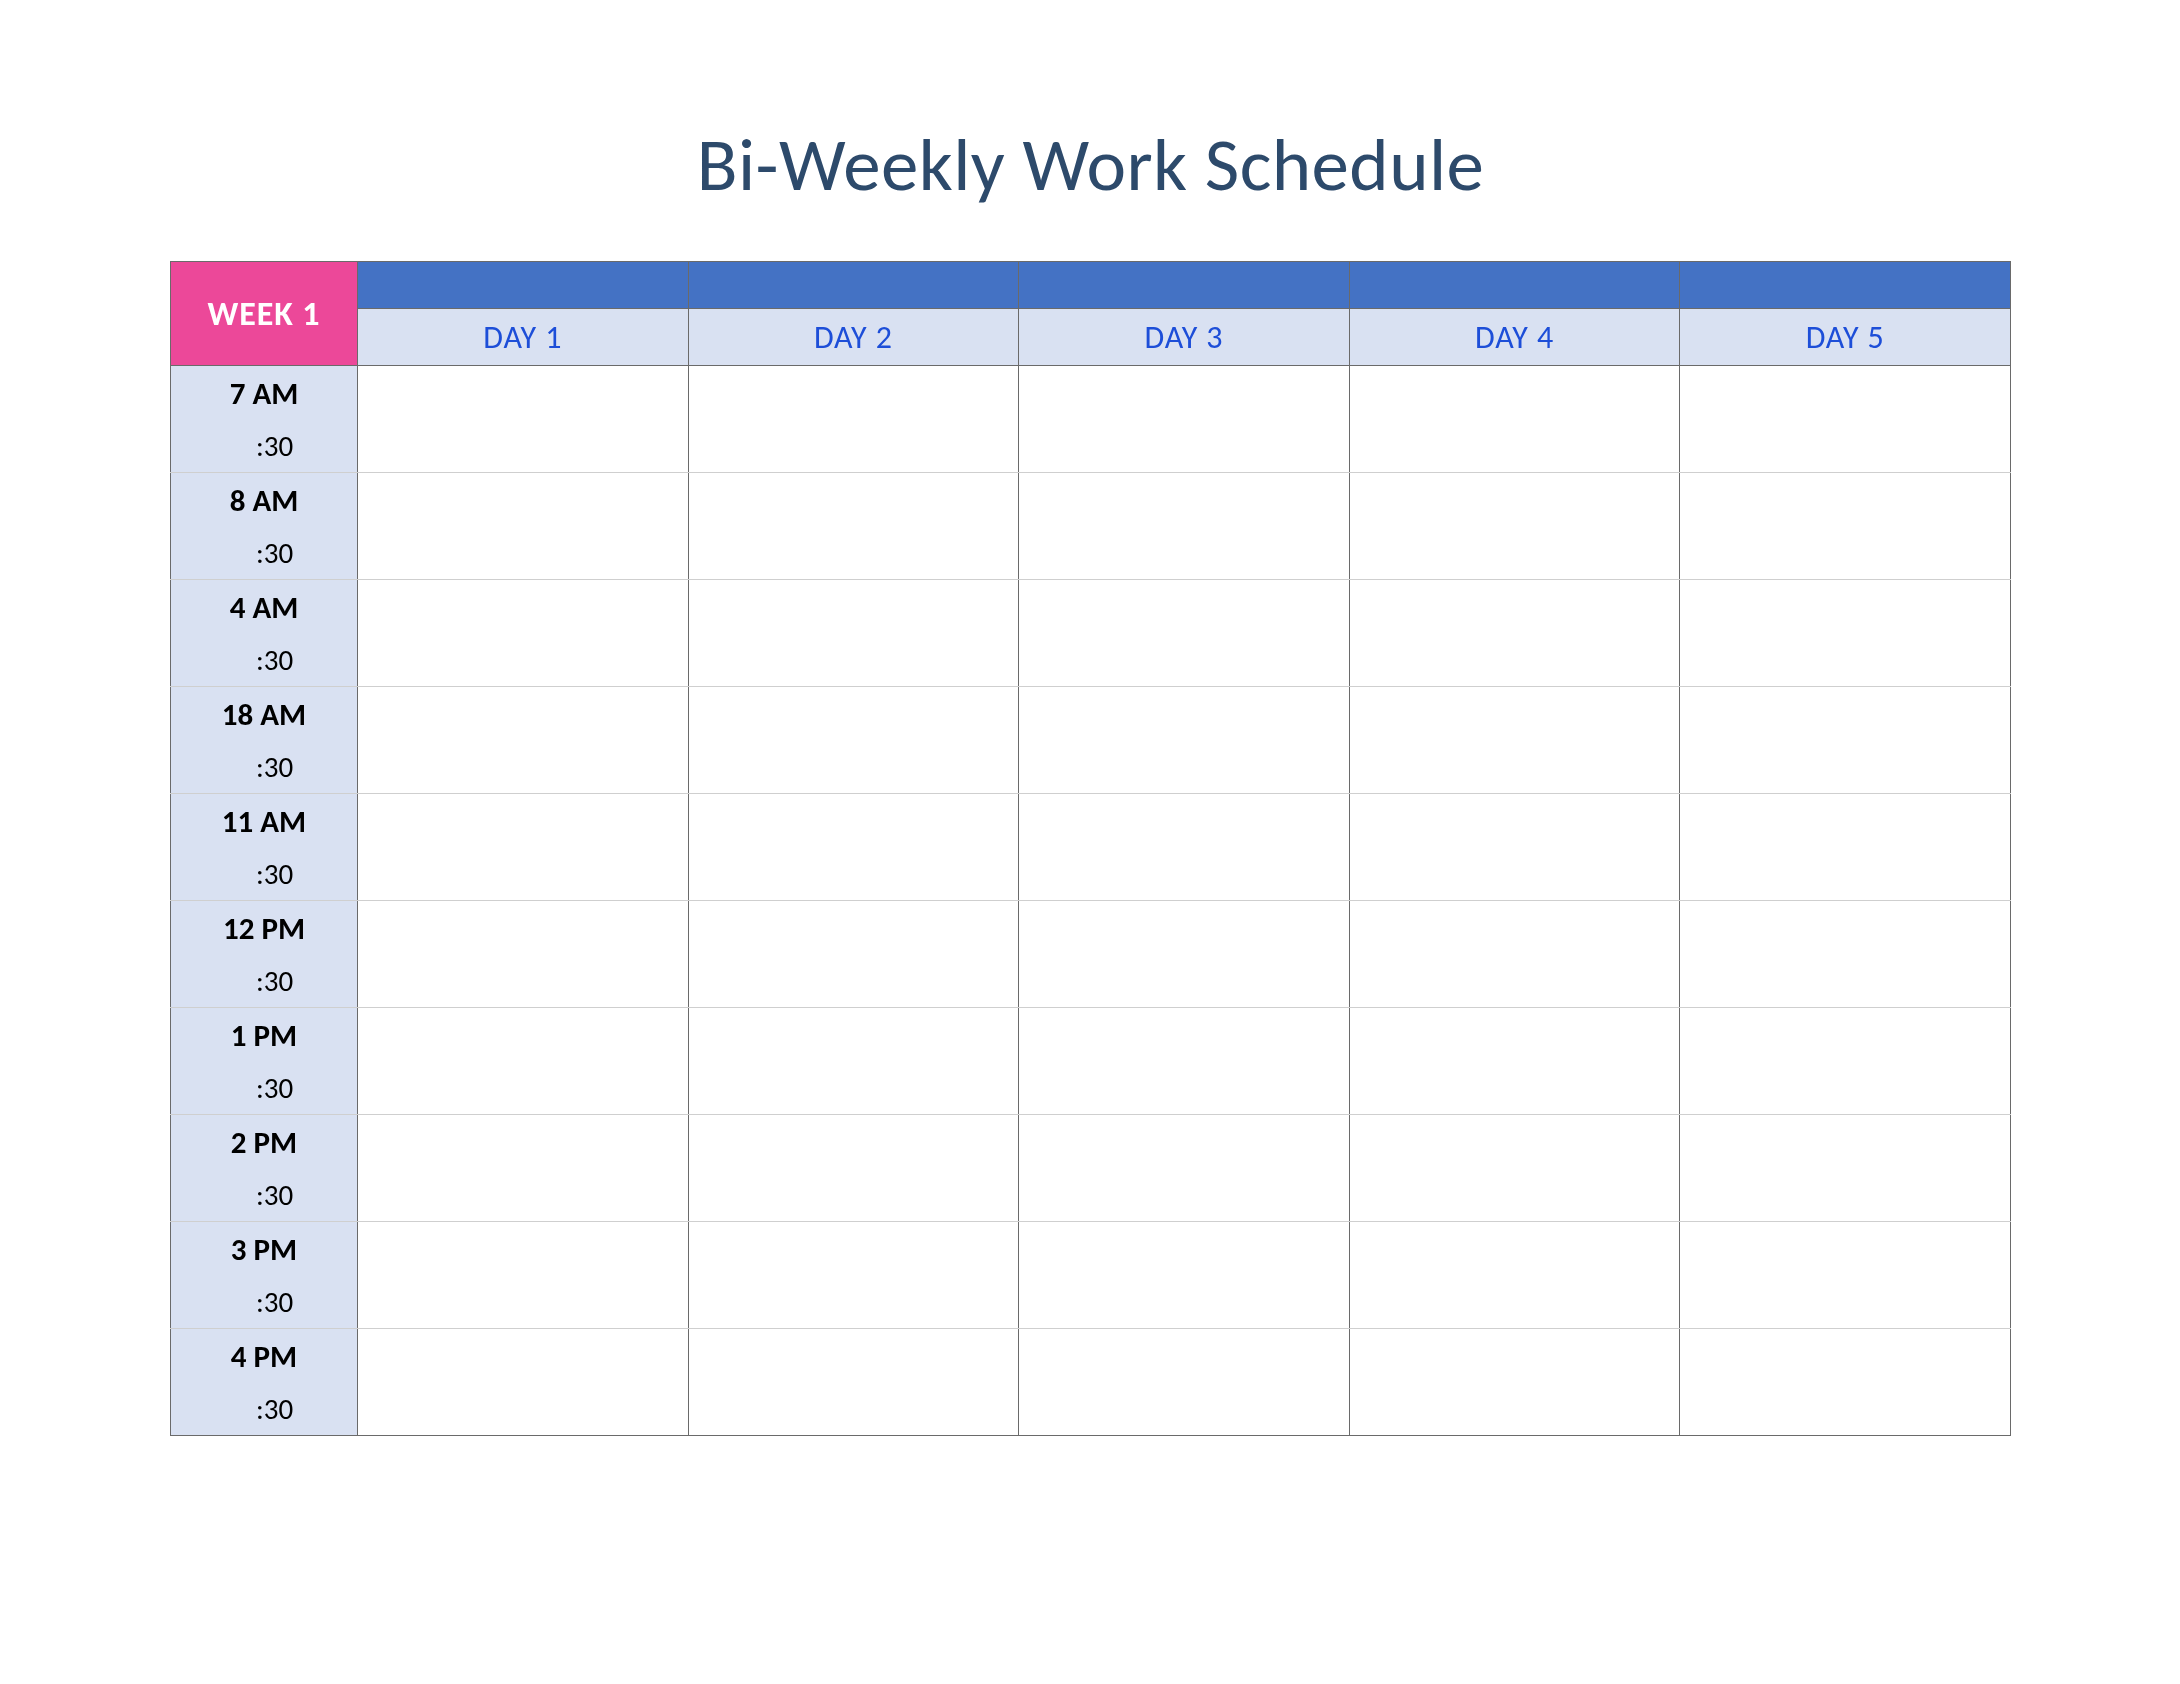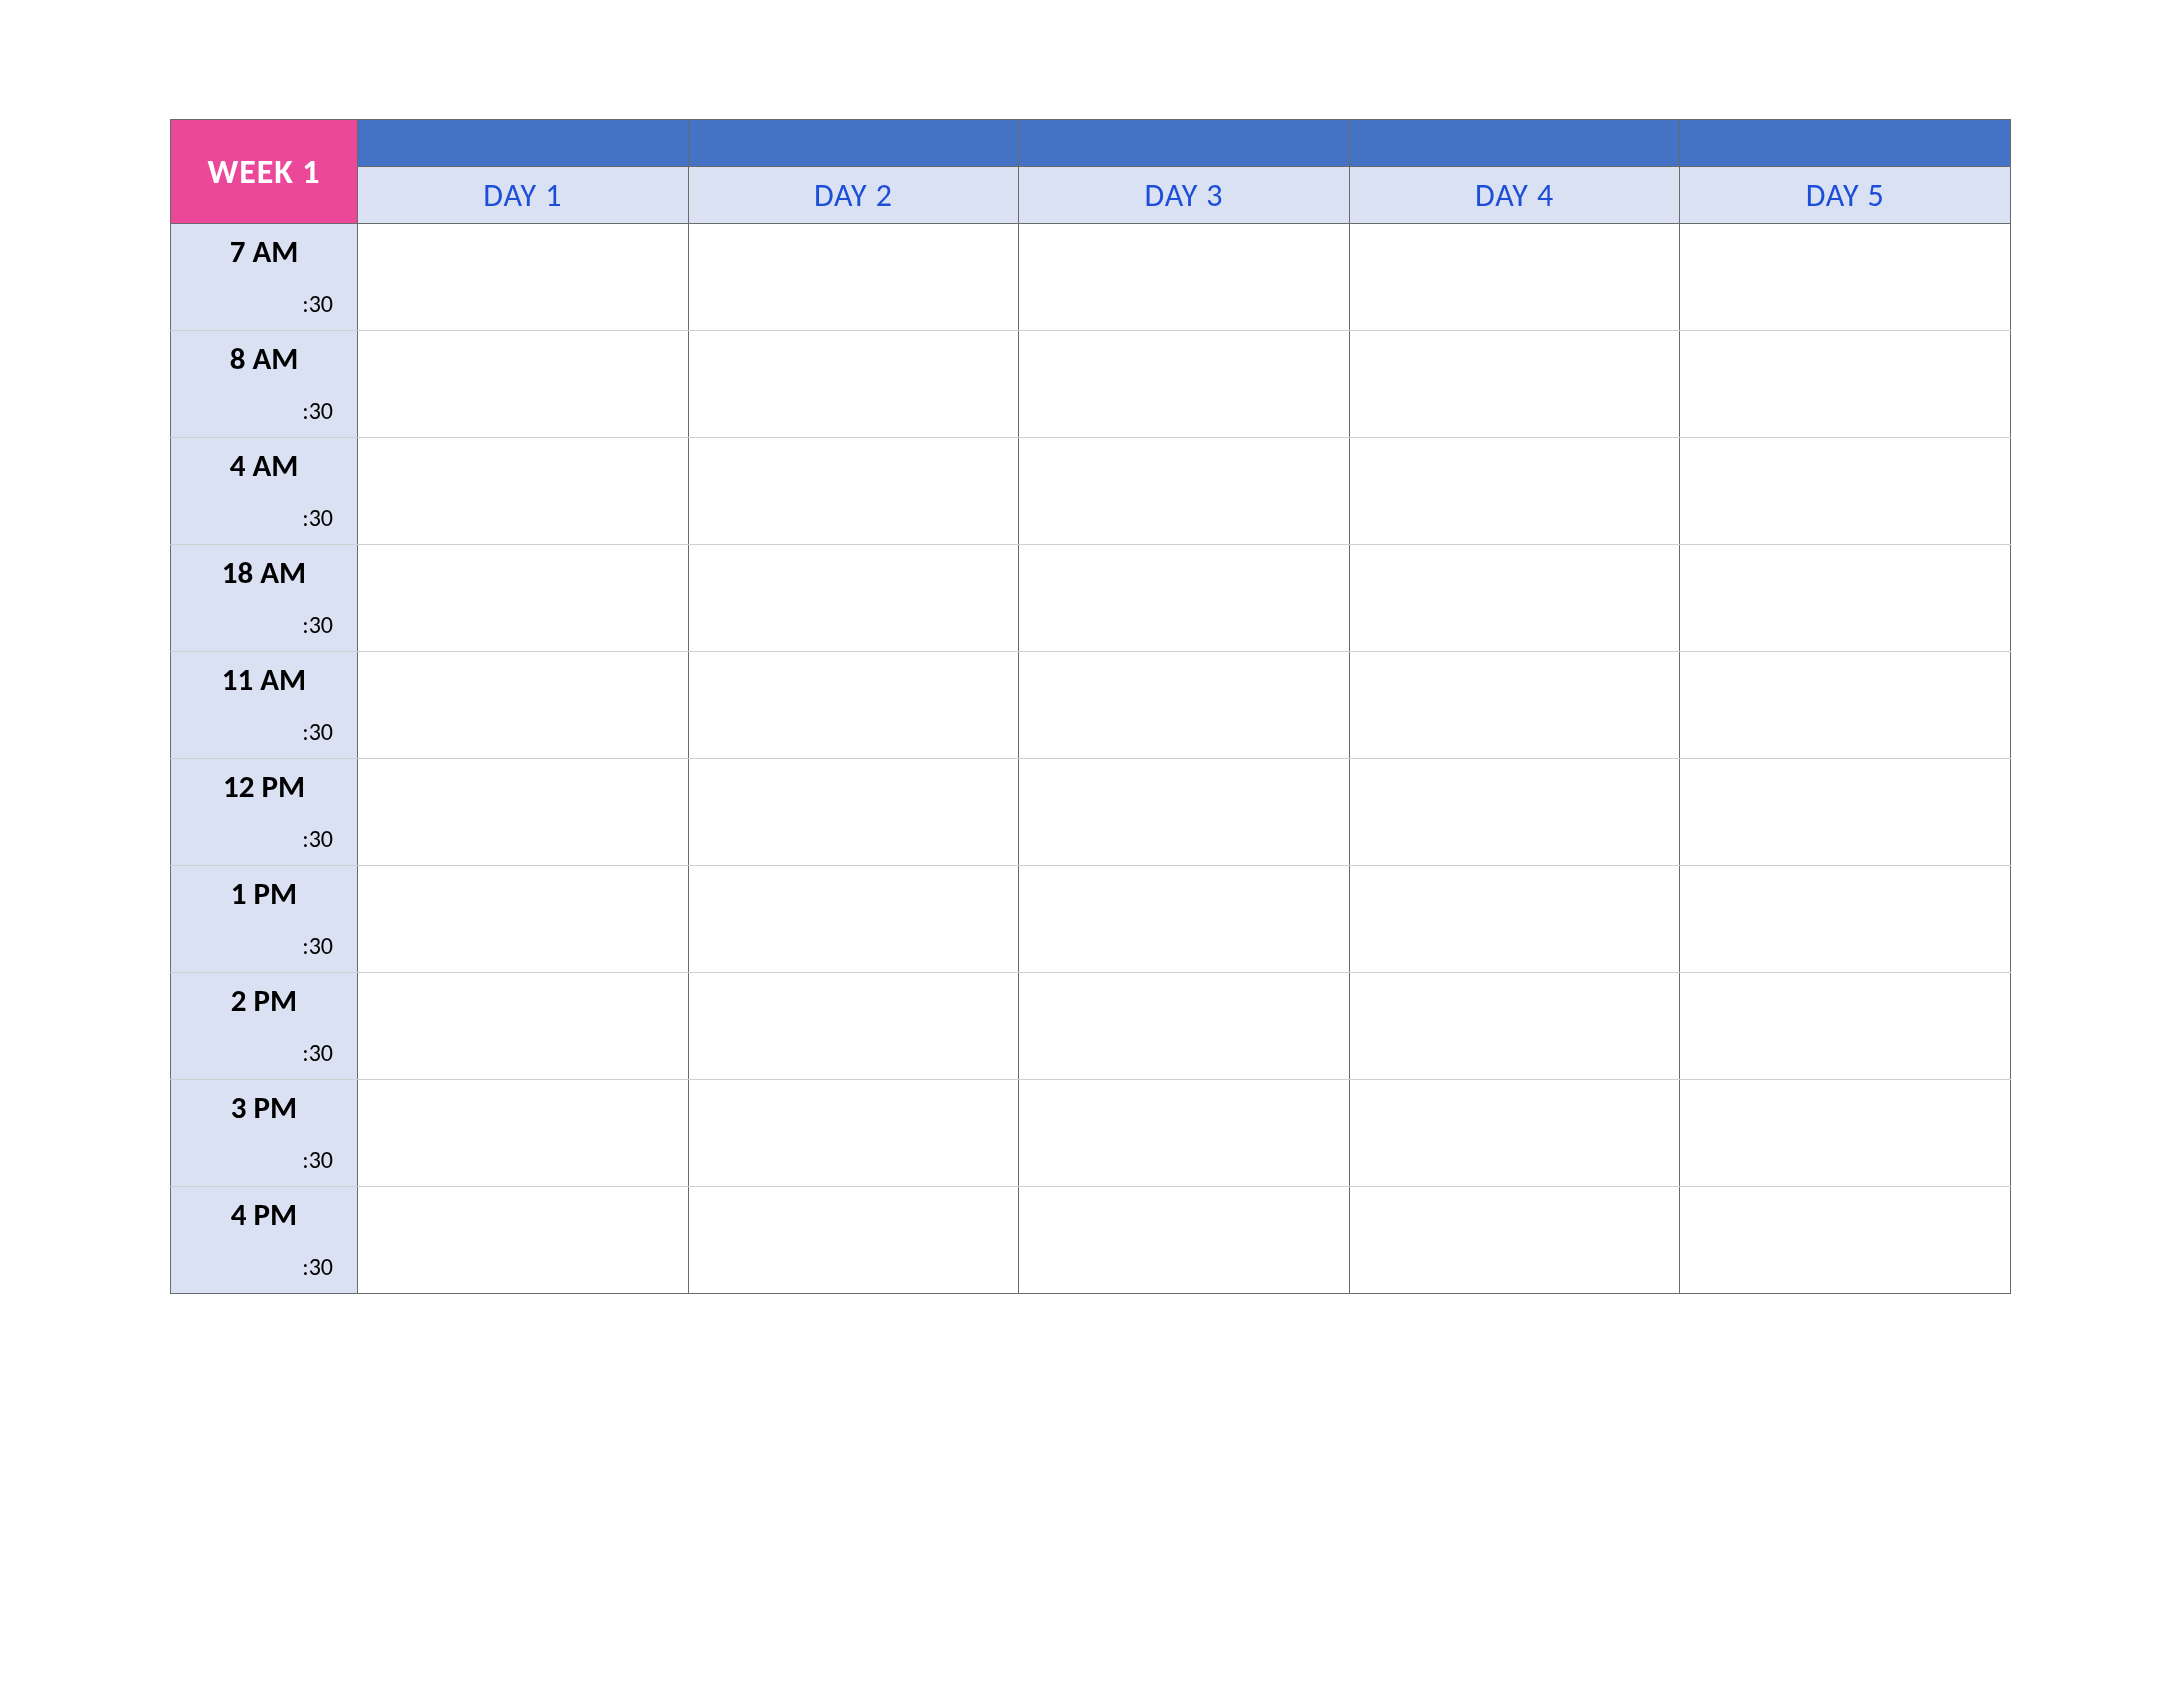--- a/index.html
+++ b/index.html
@@ -93,22 +93,22 @@
     color: #000;
     font-size: 31px;
     font-weight: 700;
     text-align: center;
     border-left: 0.9px solid #6a6a6a;
     border-right: 0.9px solid #6a6a6a;
     height: 53px;
   }
   .time-cell.half {
     font-weight: 400;
-    font-size: 24px;
-    text-align: right;
+    font-size: 29px;
+    text-align: center;
     padding-right: 24px;
     padding-left: 45px;
   }
   tr.hour-top .time-cell { border-top: 1.7px solid #6a6a6a; }
   tr.hour-bottom .time-cell { border-bottom: 0.9px solid #cfcfcf; }
 
   .slot {
     background: #ffffff;
     border-right: 0.9px solid #6a6a6a;
     height: 53px;
@@ -120,20 +120,21 @@
   tr.last-row .slot { border-bottom: 1.7px solid #6a6a6a; }
 
   colgroup .time-col { width: 187px; }
   colgroup .day-col  { width: auto; }
 </style>
 </head>
 <body>
 
 <div class="page">
 
+  <h1 class="title">Bi-Weekly Work Schedule</h1>
 
 
   <table class="schedule">
     <colgroup>
       <col class="time-col">
       <col class="day-col">
         <col class="day-col">
         <col class="day-col">
         <col class="day-col">
         <col class="day-col">

